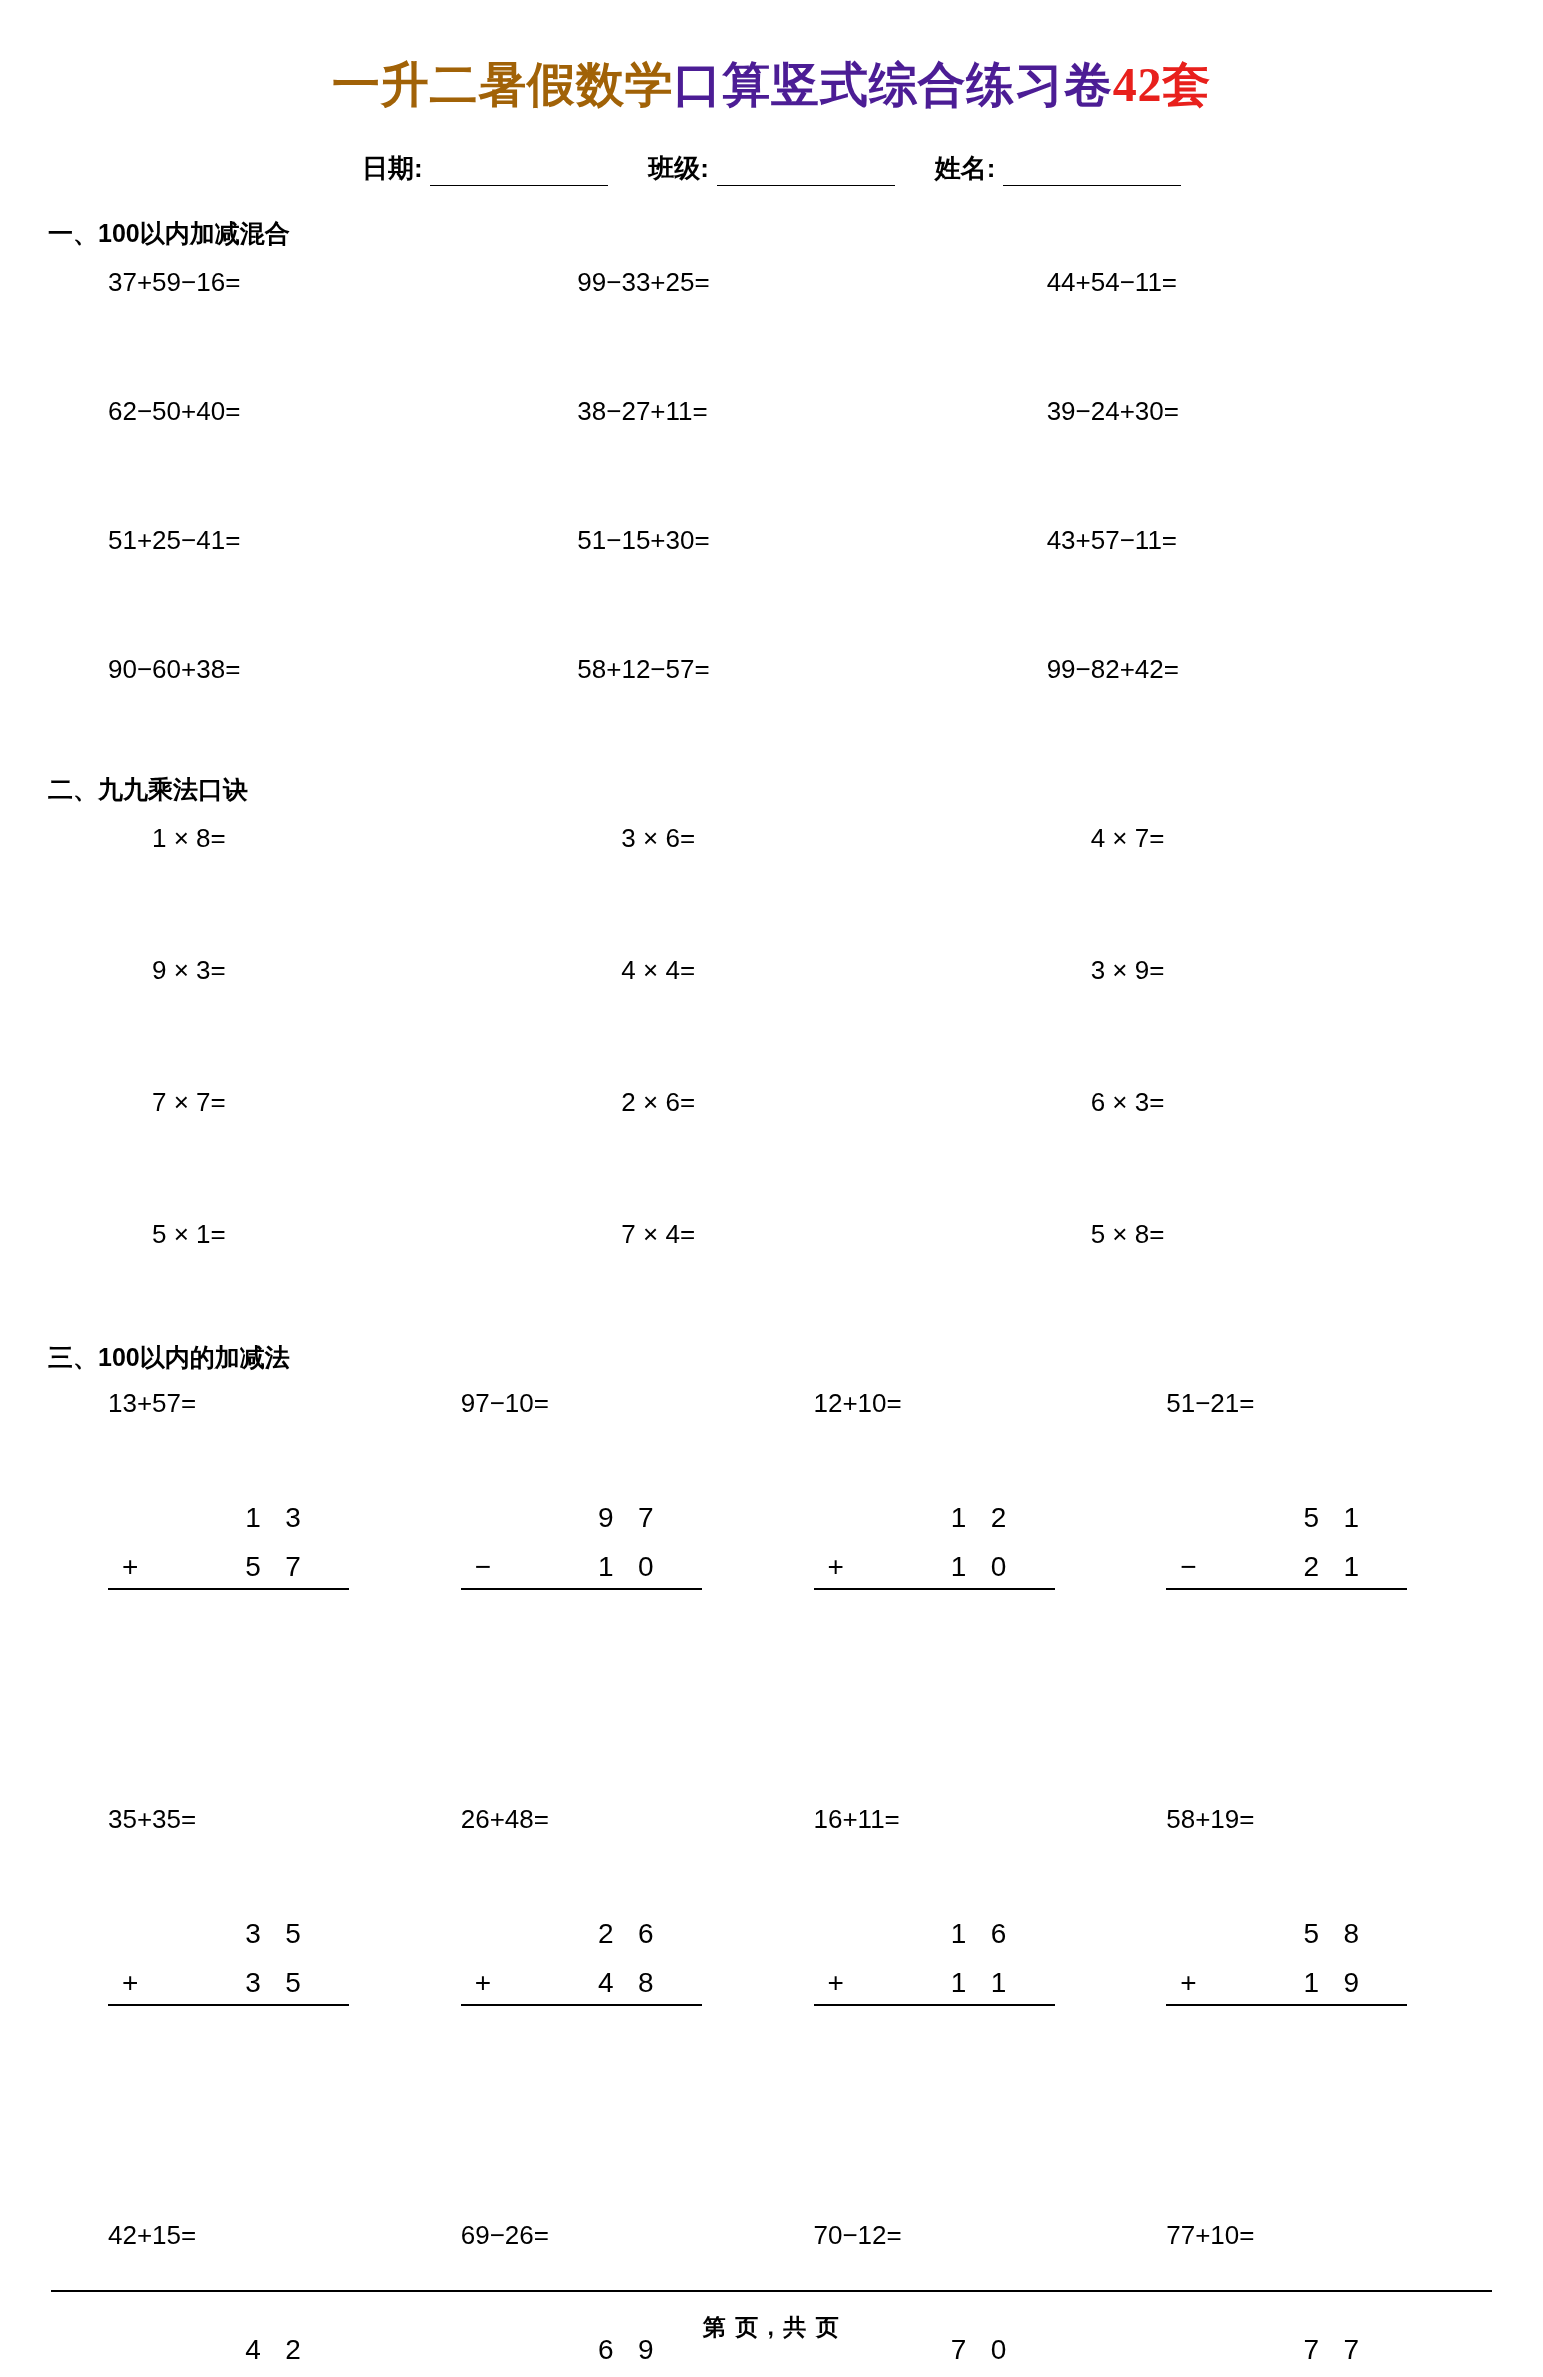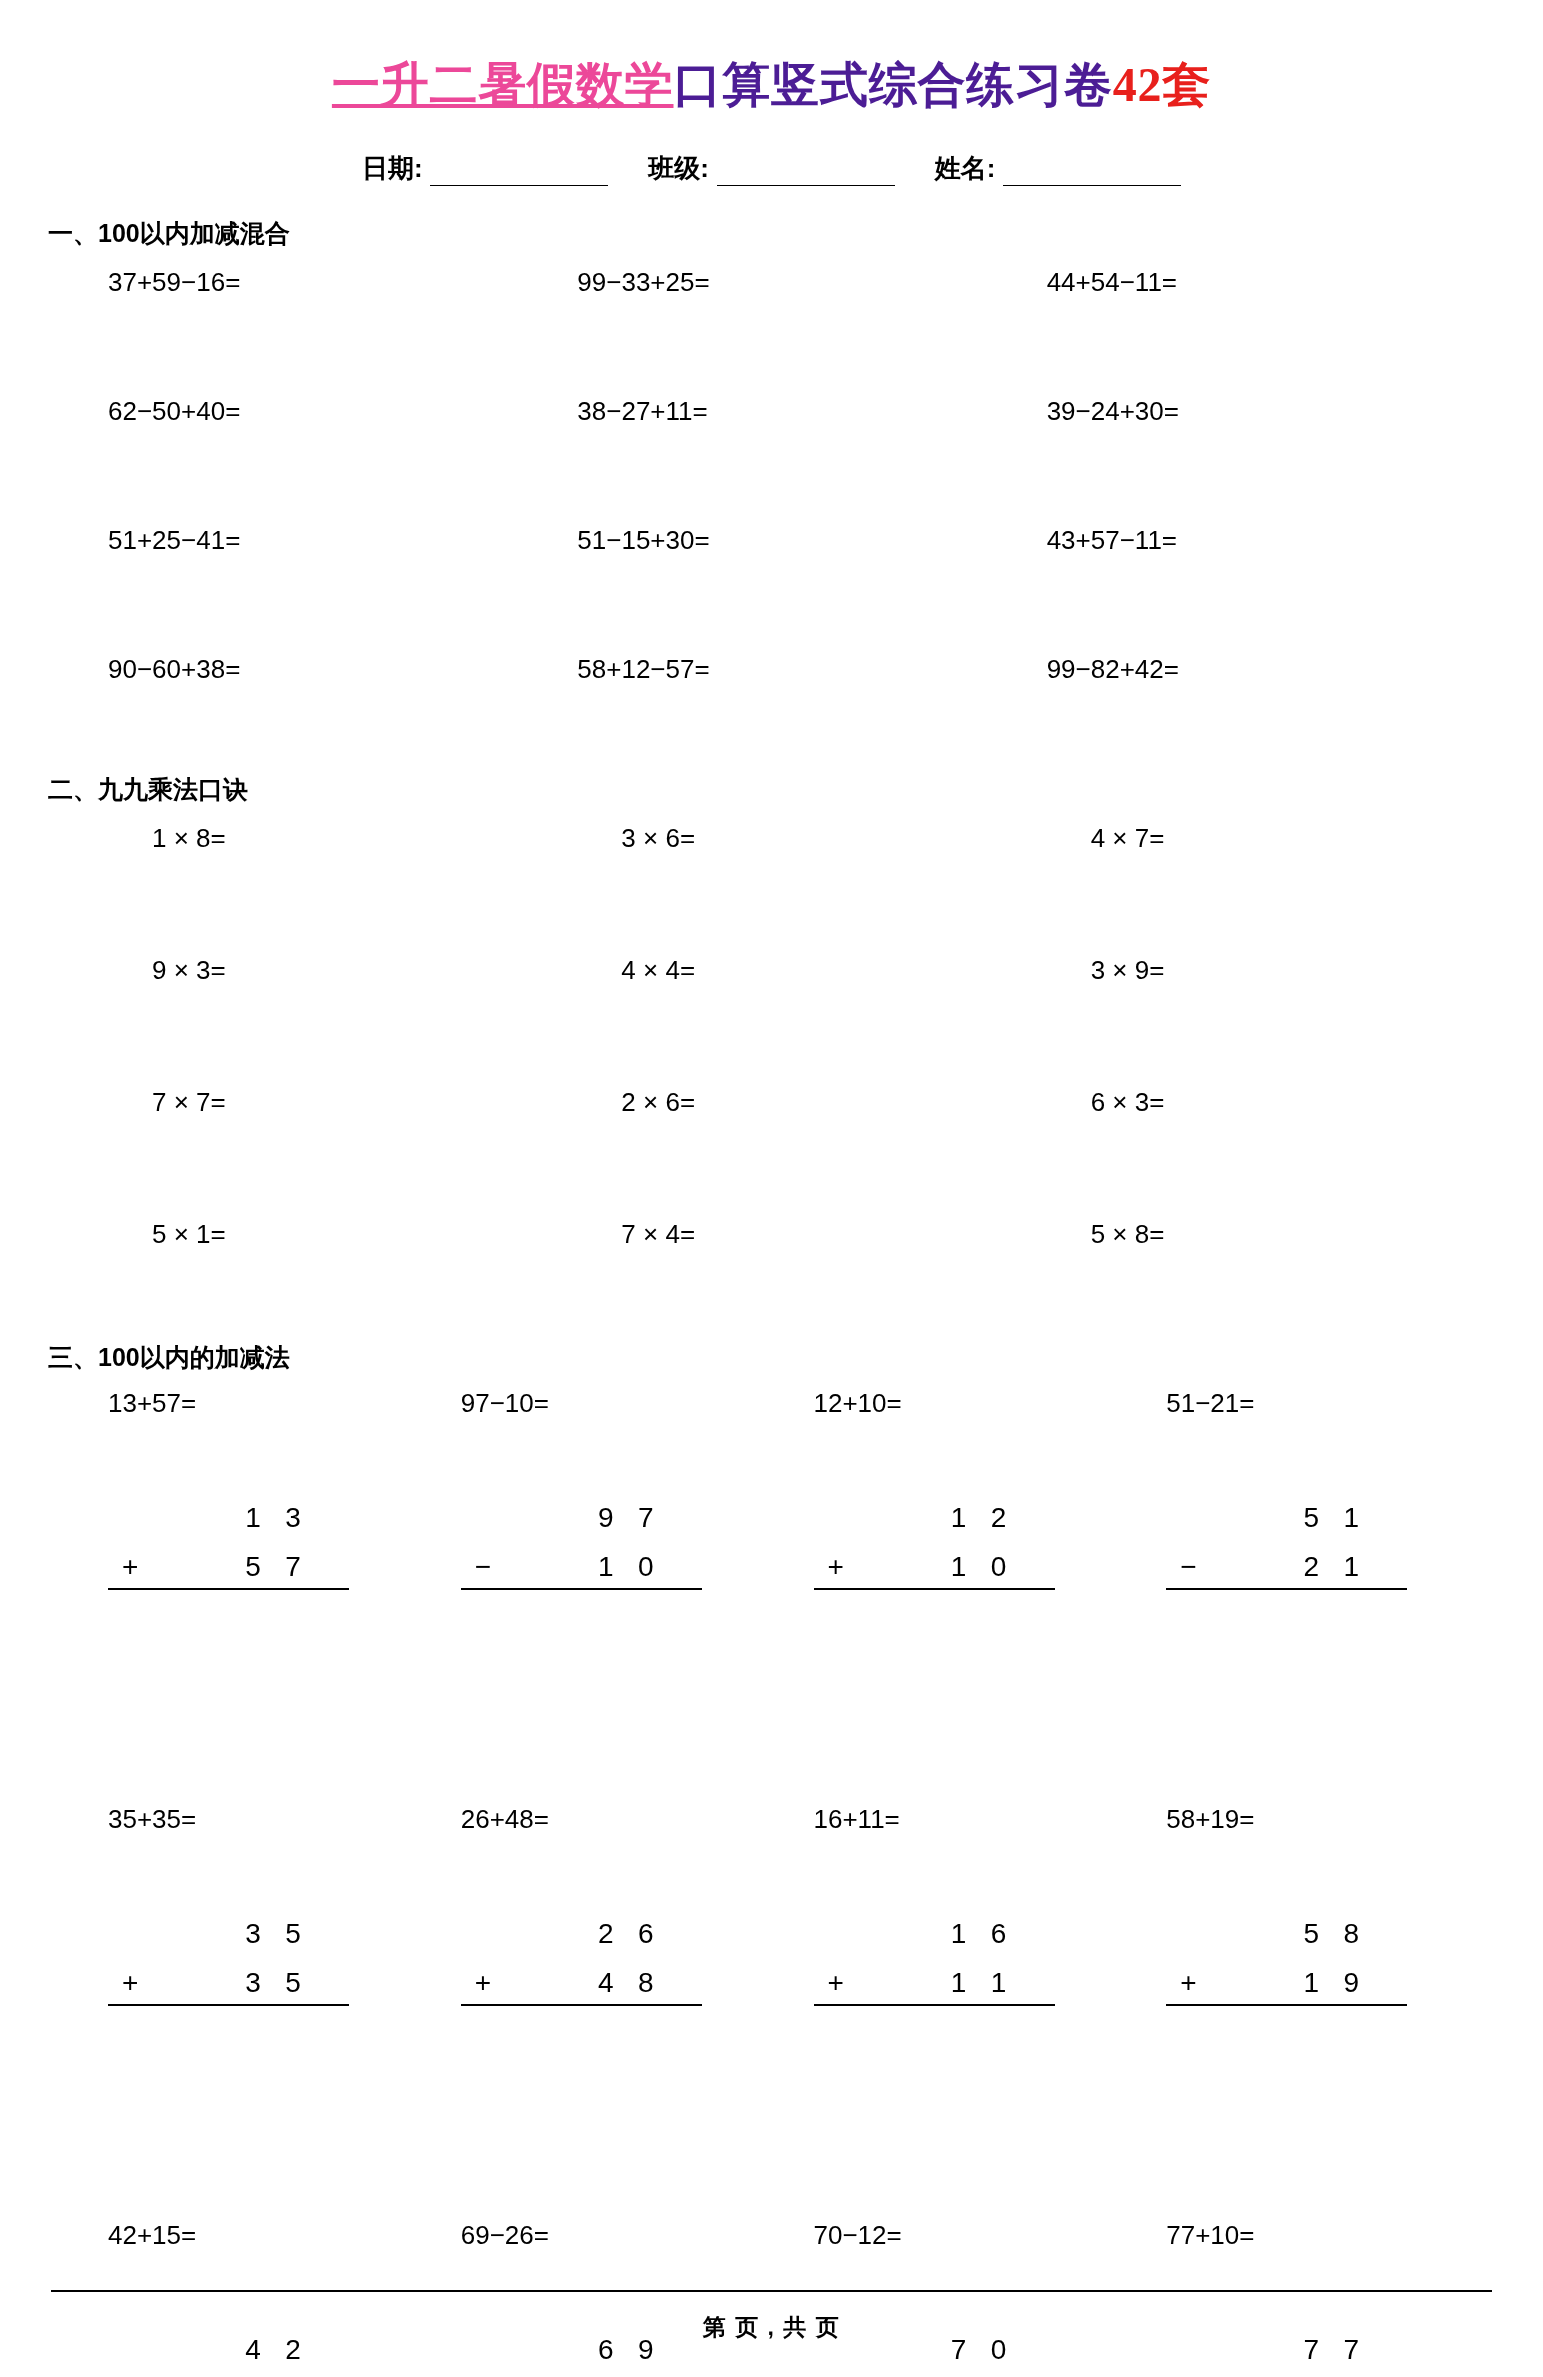--- a/index.html
+++ b/index.html
@@ -23,21 +23,21 @@
   
   .title {
     text-align: center;
     font-family: "Liberation Serif", serif;
     font-weight: bold;
     font-size: 48px;
     letter-spacing: 0.8px;
     padding-top: 53px;
     white-space: nowrap;
   }
-  .title .seg-black { color: #ec4899; text-decoration: underline; }
+  .title .seg-black { color: #a16207; }
   .title .seg-blue  { color: #4c1d95; }
   .title .seg-red   { color: #e8201c; }
 
   
   .info-line {
     display: flex;
     justify-content: center;
     align-items: flex-end;
     gap: 40px;
     margin-top: 34px;

